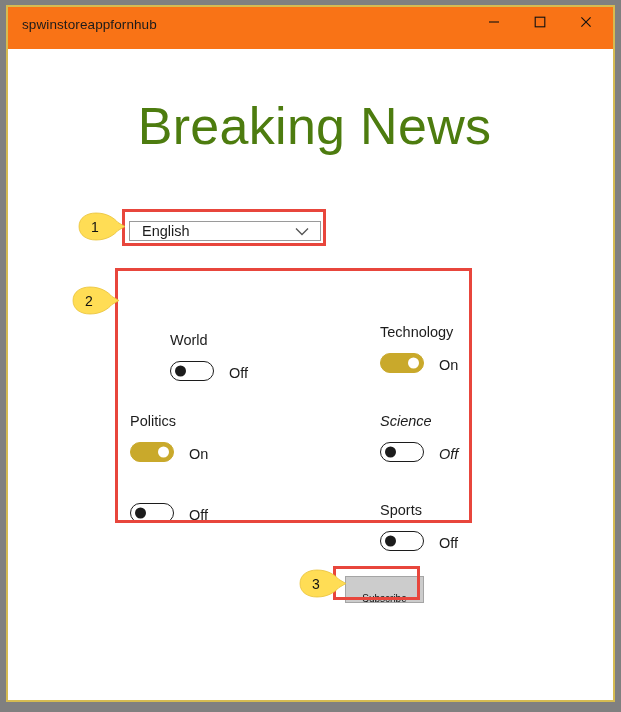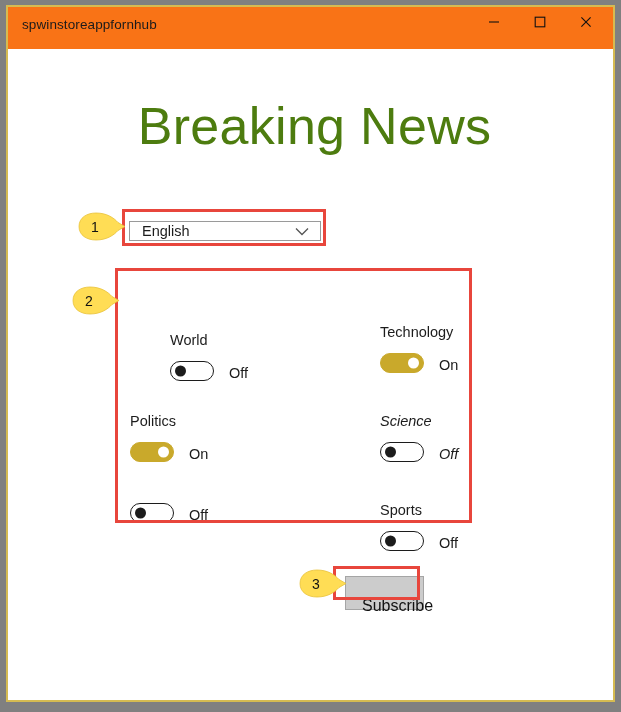--- a/index.html
+++ b/index.html
@@ -179,23 +179,23 @@
   #subscribe-button {
     position: absolute;
     left: 337px;
     top: 527px;
     width: 79px;
     height: 27px;
     background: #cccccc;
     border: 1px solid #a5a5a5;
     box-sizing: border-box;
     font-family: "Liberation Sans", sans-serif;
-    font-size: 16px;
+    font-size: 10px;
     color: #111111;
-    padding: 16px;
+    padding: 9px;
     cursor: default;
     line-height: 25px;
     text-align: center;
   }
 
   
   #annotations {
     position: absolute;
     left: 0; top: 0;
     width: 621px;

